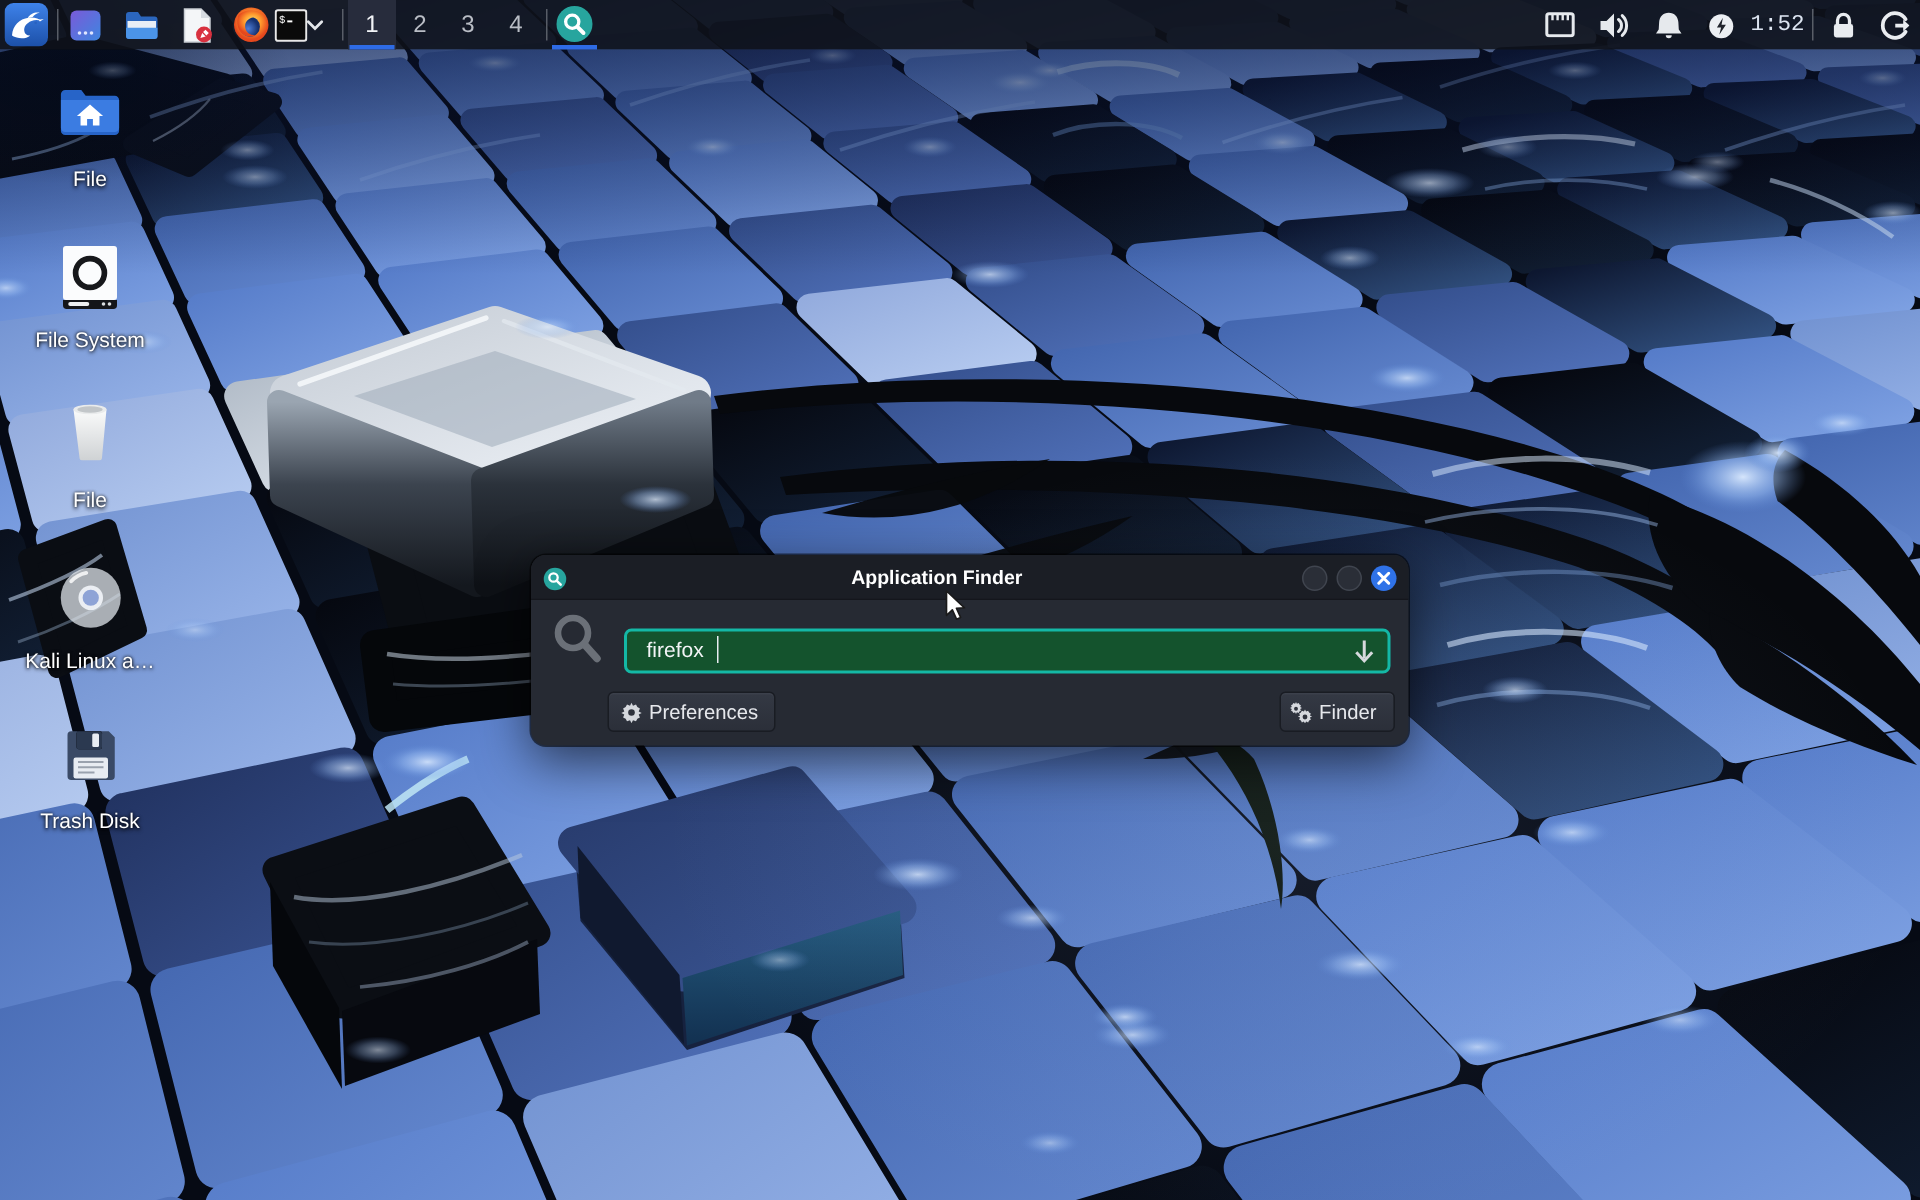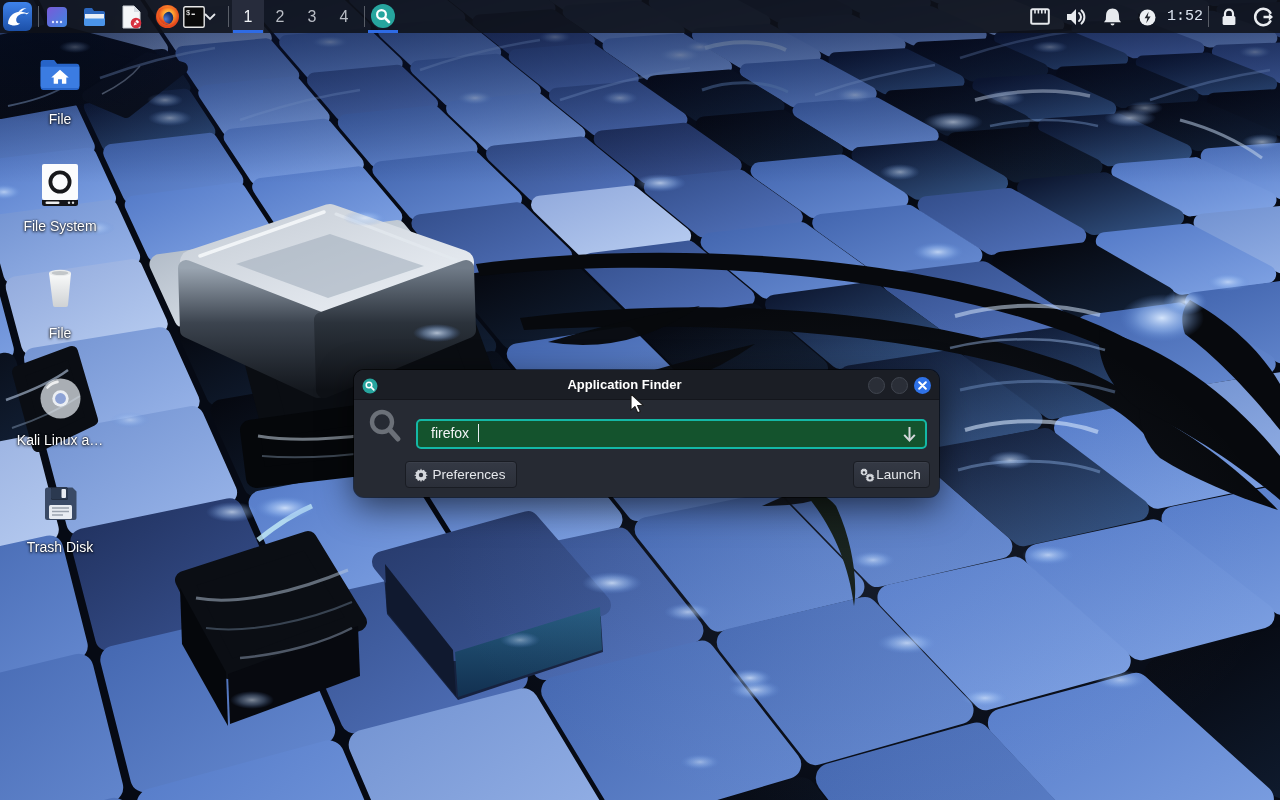--- a/index.html
+++ b/index.html
@@ -596,17 +596,17 @@
   </svg>
   <span style="margin-left:16px">Preferences</span>
 </div>
 <div class="btn" style="left:853px;top:461px;width:75px;height:25px;">
   <svg width="15" height="15" style="position:absolute;left:6px;top:5px" viewBox="0 0 15 15">
     <path d="M4,1 l0.6,1.2 1.2,-0.5 0.5,1 1,0.5 -0.5,1.2 1.2,0.6 -1.2,0.6 0.5,1.2 -1,0.5 -0.5,1 -1.2,-0.5 -0.6,1.2 -0.6,-1.2 -1.2,0.5 -0.5,-1 -1,-0.5 0.5,-1.2 -1.2,-0.6 1.2,-0.6 -0.5,-1.2 1,-0.5 0.5,-1 1.2,0.5 Z" fill="#d5d8dd"></path>
     <circle cx="4" cy="5.5" r="1.3" fill="#2e323c"></circle>
     <path d="M10,6 l0.7,1.4 1.4,-0.6 0.6,1.2 1.2,0.6 -0.6,1.4 1.4,0.7 -1.4,0.7 0.6,1.4 -1.2,0.6 -0.6,1.2 -1.4,-0.6 -0.7,1.4 -0.7,-1.4 -1.4,0.6 -0.6,-1.2 -1.2,-0.6 0.6,-1.4 -1.4,-0.7 1.4,-0.7 -0.6,-1.4 1.2,-0.6 0.6,-1.2 1.4,0.6 Z" fill="#d5d8dd"></path>
     <circle cx="10" cy="11" r="1.6" fill="#2e323c"></circle>
   </svg>
-  <span style="margin-left:14px">Launch</span>
+  <span style="margin-left:14px">Finder</span>
 </div>
 <svg id="cursor" width="19" height="22" viewBox="0 0 19 22">
   <path d="M2,1 L2,17.2 L5.9,13.6 L8.7,19.8 L11.4,18.6 L8.6,12.5 L14,12.2 Z" fill="#fff" stroke="#1a1a1a" stroke-width="1.1" stroke-linejoin="round"></path>
 </svg>
 
 </body></html>

